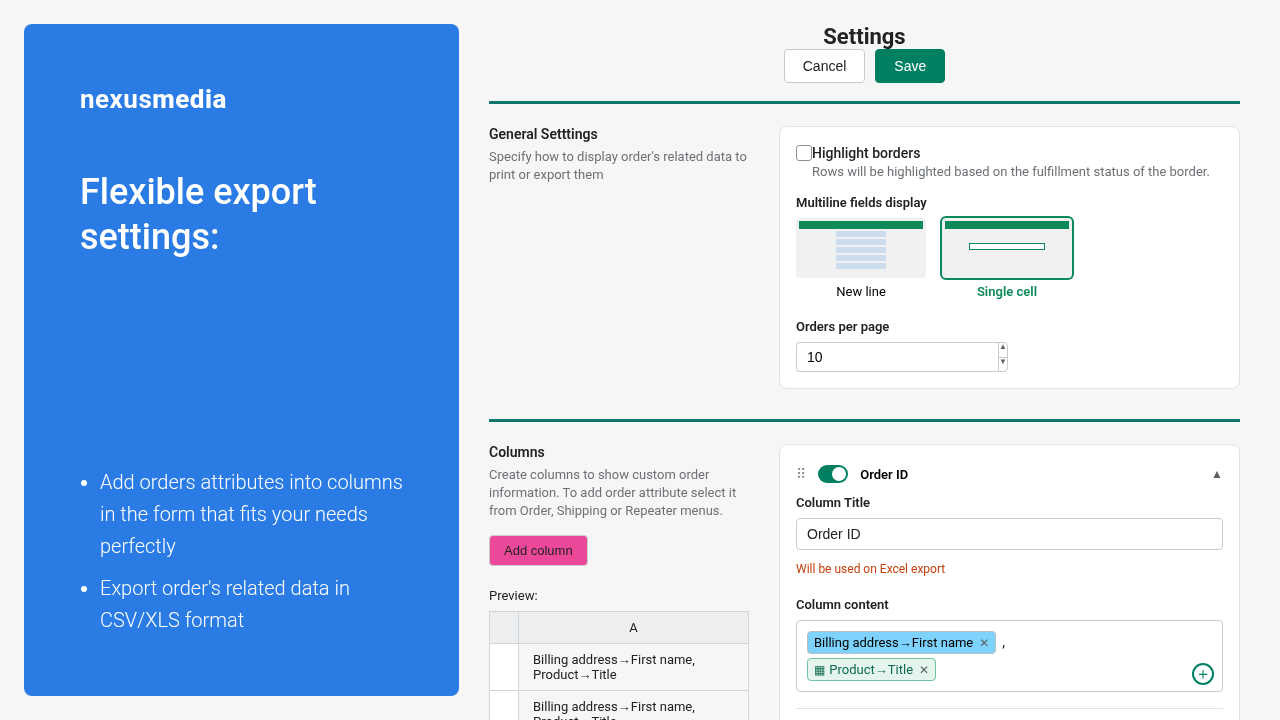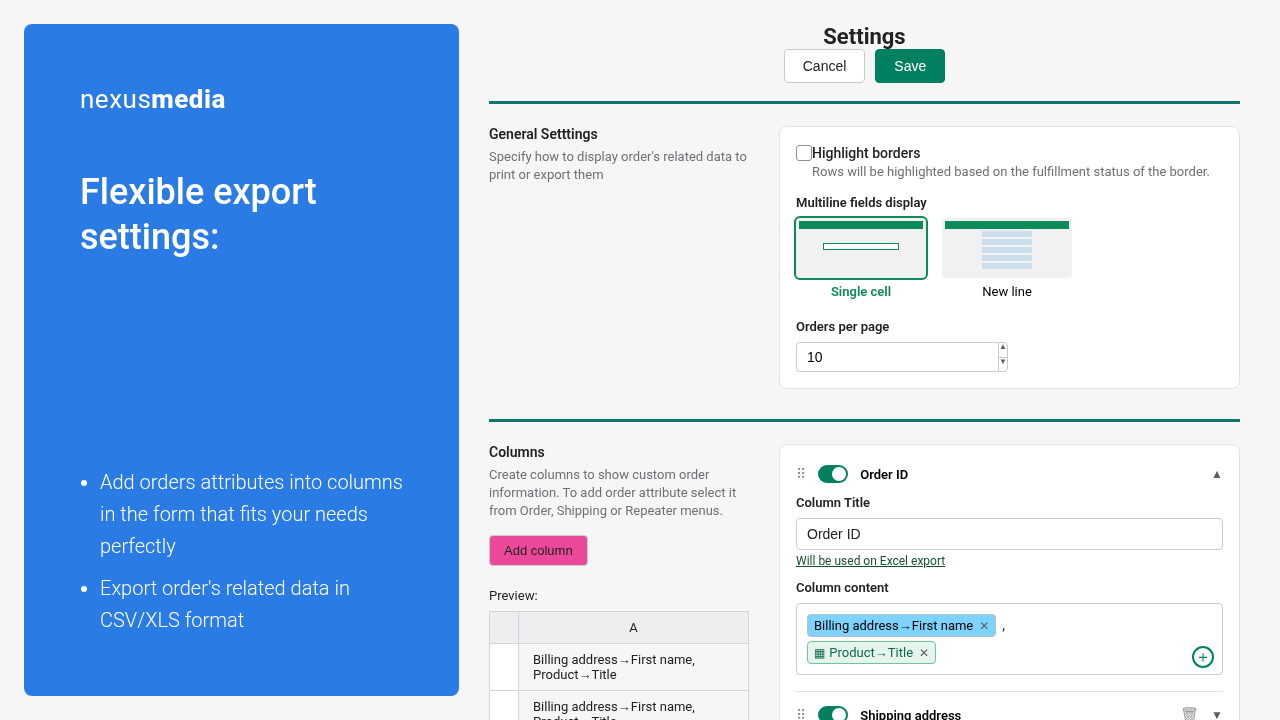--- a/index.html
+++ b/index.html
@@ -19,21 +19,21 @@
 .promo-inner {
   width: 435px;
   height: 672px;
   background: #2a7be4;
   border-radius: 8px;
   padding: 60px 40px 50px 56px;
   color: #fff;
   position: relative;
 }
 .brand { font-size: 26px; letter-spacing: 0.5px; margin-bottom: 56px; }
-.brand .light { font-weight: 400; }
+.brand .light { font-weight: 700; }
 .brand .bold  { font-weight: 800; }
 .promo-title { font-size: 36px; font-weight: 500; line-height: 1.25; }
 .promo-bullets { list-style: disc; padding-left: 20px; font-size: 20px; line-height: 1.6; font-weight: 300; position:absolute; bottom:50px; left:56px; right:40px;}
 .promo-bullets li { margin-bottom: 10px; }
 
 .panel {
   flex: 1;
   height: 720px;
   overflow-y: auto;
   padding: 24px 40px 40px 30px;
@@ -49,21 +49,21 @@
 .section-meta h2 { font-size: 14px; font-weight:600; color:#202223; margin-bottom:6px;}
 .section-meta p { font-size: 13px; color:#6d7175; line-height:1.4; }
 .card { flex:1; background:#fff; border:1px solid #e1e3e5; border-radius:8px; padding:16px; }
 
 .checkbox-row { display:flex; align-items:flex-start; margin-bottom:16px;}
 .cb { width:16px; height:16px; border:1px solid #8c9196; border-radius:3px; margin-top:2px; flex-shrink:0;}
 .cb-text strong{ font-weight:500; color:#202223; font-size:14px;}
 .cb-text p { font-size:13px; color:#6d7175; margin-top:2px;}
 
 .field-label { font-size:13px; font-weight:600; color:#202223; margin-bottom:8px; display:block;}
-.help { font-size:12px; color:#14532d; margin-top:4px;text-decoration:underline;}
+.help { font-size:12px; color:#c2410c; margin-top:12px;}
 
 .display-options { display:flex; gap:16px; margin-bottom:20px;}
 .opt { text-align:center; font-size:13px; }
 .opt .thumb { width:130px; height:60px; border-radius:4px; padding:3px; background:#f1f1f1; display:flex; flex-direction:column; gap:2px;}
 .thumb .row { height:6px; background:#0c8a5a; border-radius:1px; } .thumb.newline .r2{width:40%; margin:0 auto;background:#cde;} 
 .thumb.newline header{height:8px; background:#0c8a5a;}
 .thumb.single header{height:8px; background:#0c8a5a;}
 .thumb.single .r2{width:62%; margin:0 auto; border:1px solid #0c8a5a; background:#fff; height:7px;}
 .opt-label{ margin-top:6px;}
 .opt.selected .thumb{ outline:2px solid #0c8a5a; }
@@ -141,39 +141,39 @@
       <div class="checkbox-row">
         <div class="cb"></div>
         <div class="cb-text">
           <strong>Highlight borders</strong>
           <p>Rows will be highlighted based on the fulfillment status of the border.</p>
         </div>
       </div>
 
       <span class="field-label">Multiline fields display</span>
       <div class="display-options">
+        <div class="opt">
+          <div class="thumb newline">
+            <header></header>
+            <div class="row r2"></div>
+              <div class="row r2"></div>
+              <div class="row r2"></div>
+              <div class="row r2"></div>
+              <div class="row r2"></div>
+          </div>
+          <div class="opt-label">New line</div>
+        </div>
         <div class="opt selected">
           <div class="thumb single">
             <header></header>
             <div style="height:10px"></div>
             <div class="r2"></div>
           </div>
           <div class="opt-label">Single cell</div>
         </div>
-        <div class="opt">
-          <div class="thumb newline">
-            <header></header>
-            <div class="row r2"></div>
-              <div class="row r2"></div>
-              <div class="row r2"></div>
-              <div class="row r2"></div>
-              <div class="row r2"></div>
-          </div>
-          <div class="opt-label">New line</div>
-        </div>
       </div>
 
       <span class="field-label">Orders per page</span>
       <div class="num-input">
         <input value="10" style="">
         <div class="spin">
           <div>▲</div>
           <div>▼</div>
         </div>
       </div>
@@ -214,21 +214,21 @@
         <span class="drag-icon">⠿</span>
         <span class="toggle"></span>
         <span class="col-name">Order ID</span>
         <span class="chev">▲</span>
       </div>
 
       <span class="field-label">Column Title</span>
       <input class="text-input" value="Order ID" style="">
       <div class="help">Will be used on Excel export</div>
 
-      <span class="field-label" style="margin-top:12px">Column content</span>
+      <span class="field-label" style="margin-top:21px">Column content</span>
       <div class="token-box">
         <span class="token">
           <span>Billing address→First name</span>
           <span class="x">✕</span>
         </span><span class="comma">,</span><br>
         <span class="token green">
           <span class="tk-icon">▦</span>
           <span>Product→Title</span>
           <span class="x">✕</span>
         </span>

